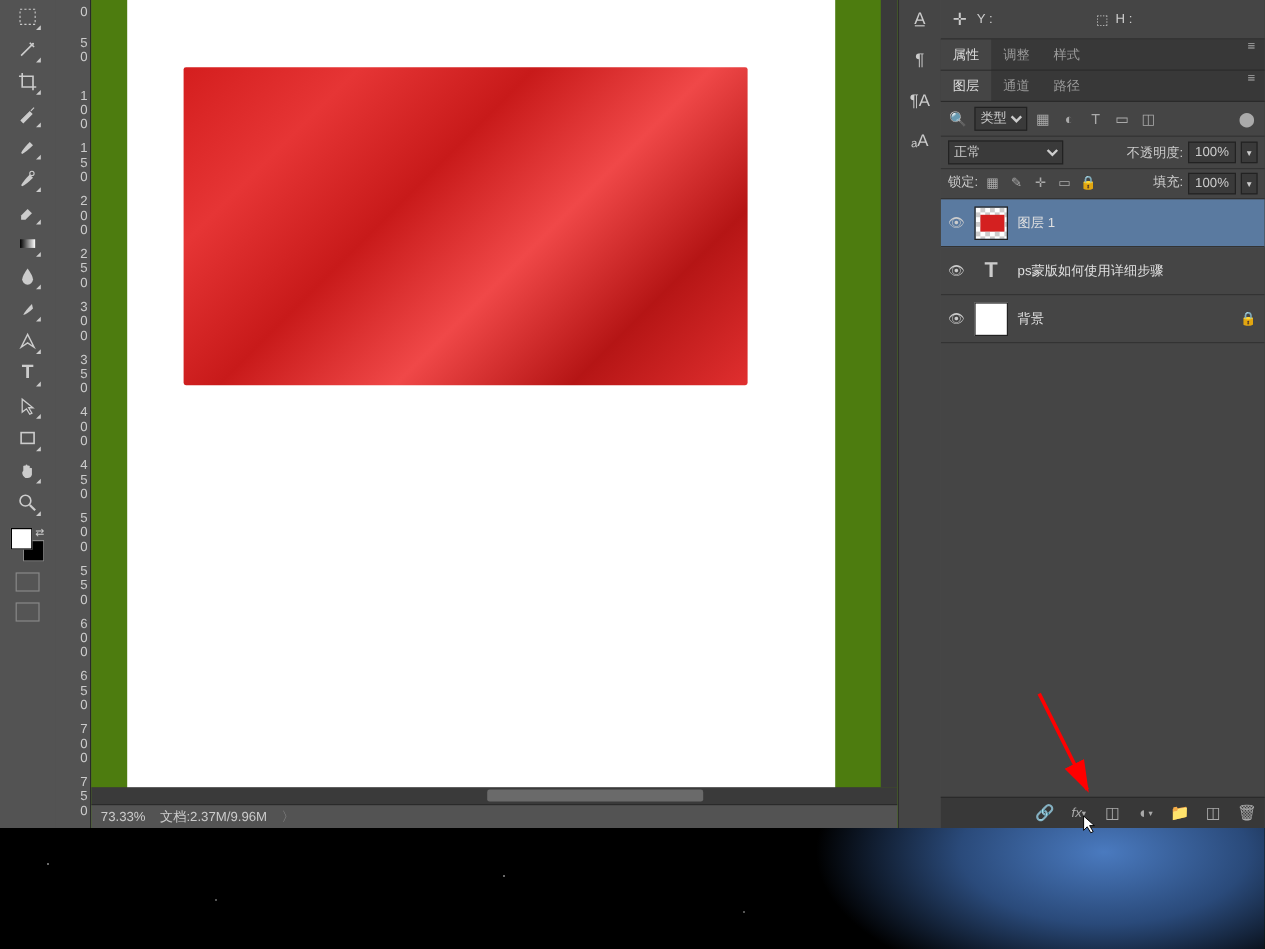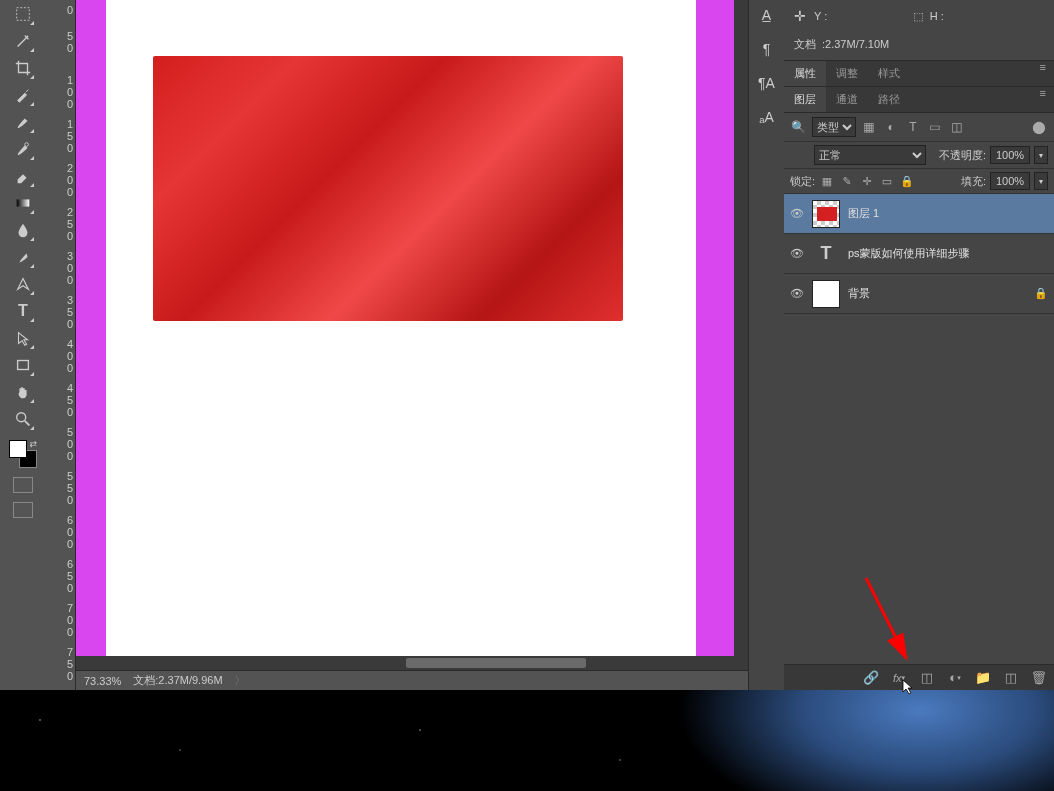--- a/index.html
+++ b/index.html
@@ -9,21 +9,21 @@
 .tool { width: 24px; height: 24px; display: flex; align-items: center; justify-content: center; color: #ccc; cursor: pointer; position: relative; }
 .tool svg { width: 18px; height: 18px; fill: #ccc; }
 .tool-sub { position: absolute; right: 1px; bottom: 1px; width: 0; height: 0; border-left: 4px solid transparent; border-bottom: 4px solid #ccc; }
 .color-swatch { width: 28px; height: 28px; position: relative; margin-top: 6px; }
 .fg-color { position: absolute; width: 18px; height: 18px; background: #fff; border: 1px solid #000; top: 0; left: 0; z-index: 2; }
 .bg-color { position: absolute; width: 18px; height: 18px; background: #000; border: 1px solid #888; bottom: 0; right: 0; }
 .swap-icon { position: absolute; top: -1px; right: 0; color: #ccc; font-size: 9px; }
 .mode-btn { width: 20px; height: 16px; border: 1px solid #888; margin-top: 6px; }
 .ruler-v { width: 30px; background: #535353; border-right: 1px solid #2a2a2a; position: relative; color: #ccc; font-size: 9px; }
 .ruler-v .tick { position: absolute; right: 2px; text-align: right; width: 26px; }
-.canvas-area { flex: 1; background: #d946ef; position: relative; overflow: hidden; }
+.canvas-area { flex: 1; background: #4d7c0f; position: relative; overflow: hidden; }
 .canvas { position: absolute; left: 30px; top: 0; width: 590px; height: 670px; background: #fff; }
 .canvas-img { position: absolute; left: 47px; top: 56px; width: 470px; height: 265px; background: linear-gradient(135deg, #d41e1e 0%, #e63535 20%, #c81a1a 40%, #f04848 60%, #b51515 80%, #e02f2f 100%); border-radius: 2px; }
 .status-bar { position: absolute; bottom: 0; left: 0; right: 0; height: 20px; background: #535353; color: #ccc; display: flex; align-items: center; padding: 0 8px; gap: 12px; border-top: 1px solid #2a2a2a; }
 .status-bar .sep { color: #888; }
 .hscroll { position: absolute; bottom: 20px; left: 0; right: 0; height: 14px; background: #3a3a3a; }
 .hscroll-thumb { position: absolute; left: 330px; width: 180px; height: 10px; top: 2px; background: #6a6a6a; border-radius: 2px; }
 .vscroll { position: absolute; right: 0; top: 0; bottom: 34px; width: 14px; background: #3a3a3a; }
 .collapsed-panels { width: 36px; background: #454545; border-left: 1px solid #2a2a2a; display: flex; flex-direction: column; align-items: center; padding-top: 4px; gap: 12px; }
 .cp-icon { width: 22px; height: 22px; display: flex; align-items: center; justify-content: center; color: #ccc; font-size: 14px; }
 .right-panels { width: 270px; background: #454545; display: flex; flex-direction: column; color: #ccc; }
@@ -31,25 +31,25 @@
 .info-row { display: flex; align-items: center; height: 20px; gap: 6px; font-size: 11px; }
 .info-row .ic { width: 14px; font-size: 14px; }
 .tabs { display: flex; background: #383838; border-bottom: 1px solid #2a2a2a; height: 26px; align-items: flex-start; }
 .tab { padding: 0 10px; height: 100%; display: flex; align-items: center; cursor: pointer; color: #999; }
 .tab.active { background: #454545; color: #ddd; }
 .tabs .menu { margin-left: auto; padding: 0 8px; color: #aaa; }
 .filter-row { display: flex; align-items: center; padding: 4px 6px; gap: 4px; border-bottom: 1px solid #333; }
 .filter-row select { background: #3a3a3a; color: #ccc; border: 1px solid #222; height: 20px; font-size: 11px; }
 .filter-row .fic { width: 18px; height: 18px; display: flex; align-items: center; justify-content: center; color: #aaa; font-size: 12px; }
 .blend-row { display: flex; align-items: center; padding: 3px 6px; gap: 4px; border-bottom: 1px solid #333; }
-.blend-row select { background: #3a3a3a; color: #ccc; border: 1px solid #222; height: 20px; width: 112px; font-size: 11px; margin-left: 24px; }
+.blend-row select { background: #3a3a3a; color: #ccc; border: 1px solid #222; height: 20px; width: 96px; font-size: 11px; }
 .blend-row .lbl { color: #ccc; font-size: 11px; }
 .blend-row input { width: 40px; height: 18px; background: #3a3a3a; color: #ccc; border: 1px solid #222; text-align: center; font-size: 11px; }
 .blend-row .dd { width: 14px; height: 18px; background: #3a3a3a; border: 1px solid #222; display: flex; align-items: center; justify-content: center; font-size: 8px; }
-.lock-row { display: flex; align-items: center; padding: 3px 6px; gap: 4px; border-bottom: 1px solid #333; font-size: 11px; }
+.lock-row { display: flex; align-items: flex-start; padding: 3px 6px; gap: 4px; border-bottom: 1px solid #333; font-size: 11px; }
 .lock-row .lic { width: 16px; height: 16px; display: flex; align-items: center; justify-content: center; color: #aaa; font-size: 11px; }
 .layer-list { flex: 1; overflow: auto; }
 .layer { display: flex; align-items: center; height: 40px; padding: 0 4px; border-bottom: 1px solid #333; gap: 6px; }
 .layer.selected { background: #5a7aa0; }
 .layer .vis { width: 18px; height: 18px; display: flex; align-items: center; justify-content: center; cursor: pointer; }
 .layer .thumb { width: 28px; height: 28px; background: #fff; border: 1px solid #222; display: flex; align-items: center; justify-content: center; }
 .thumb.checker { background: repeating-conic-gradient(#ccc 0 25%, #fff 0 50%) 0 0/8px 8px; position: relative; }
 .thumb.checker::after { content: ""; position: absolute; left: 4px; top: 6px; width: 20px; height: 14px; background: #d42020; }
 .thumb.text { background: none; border: none; color: #ccc; font-size: 18px; font-weight: bold; }
 .layer .name { flex: 1; color: #e0e0e0; padding-left: 2px; }
@@ -220,24 +220,20 @@
   </div>
 
   <div class="right-panels">
     <div class="info-panel">
       <div class="info-row">
           <span class="ic">✛</span>
           <span>Y :</span>
           <span style="margin-left:80px">⬚</span>
           <span>H :</span>
         </div>
-      <div class="info-row" style="margin-top:8px">
-          <span>文档</span>
-          <span>:2.37M/7.10M</span>
-        </div>
     </div>
 
     <div class="tabs">
       <div class="tab active">属性</div>
       <div class="tab">调整</div>
       <div class="tab">样式</div>
       <div class="menu">≡</div>
     </div>
     <div class="tabs">
       <div class="tab active">图层</div>

